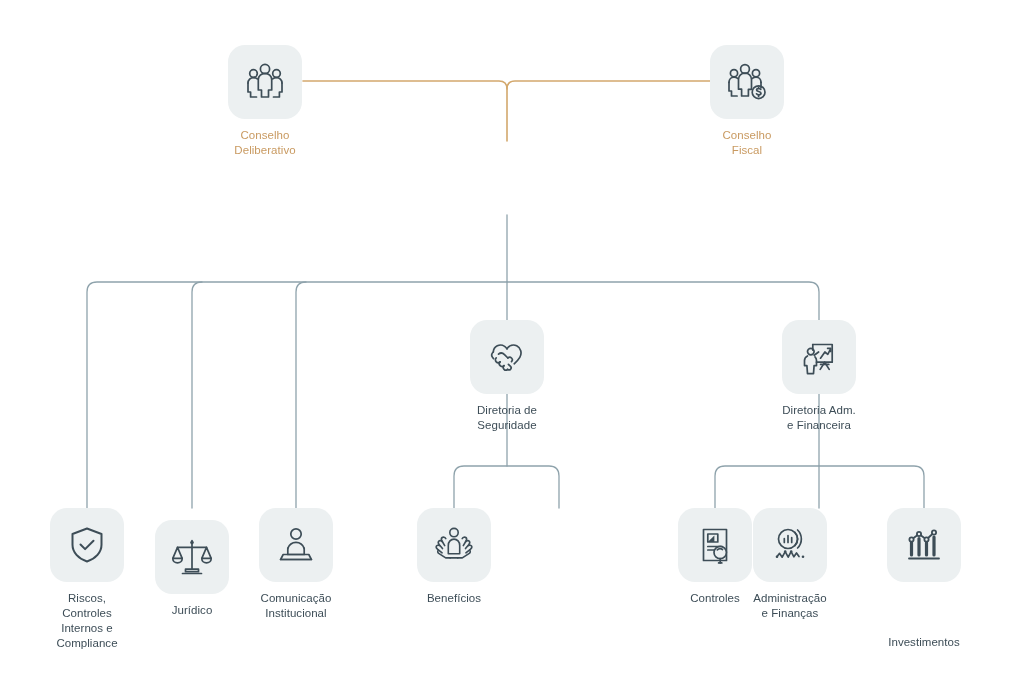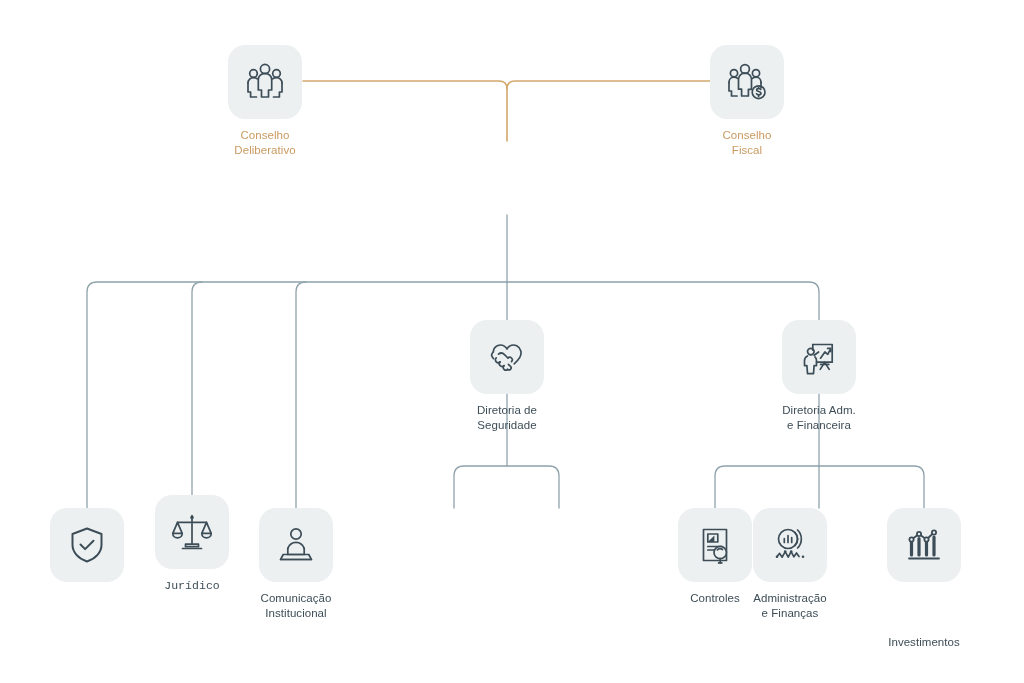--- a/index.html
+++ b/index.html
@@ -158,23 +158,27 @@
 e Financeira</div>
   </div>
 
   <div class="node" style="left:87px; top:508px;">
     <div class="tile">
       <svg width="42" height="42" viewBox="0 0 42 42" fill="none" stroke="#3d4d57" stroke-width="2" stroke-linecap="round" stroke-linejoin="round">
         <path d="M21 4.5 6.5 10v10.8c0 7.5 5.8 13.8 14.5 16.7 8.7-2.9 14.5-9.2 14.5-16.7V10z"></path>
         <path d="M14.5 20.5l4.6 4.6 8.4-8.4"></path>
       </svg>
     </div>
-  </div>
-
-  <div class="node" style="left:192px; top:495px;font-family:Liberation Mono, monospace;">
+    <div class="label">Riscos,
+Controles
+Internos e
+Compliance</div>
+  </div>
+
+  <div class="node" style="left:192px; top:520px;">
     <div class="tile">
       <svg width="44" height="44" viewBox="0 0 44 44" fill="none" stroke="#3d4d57" stroke-width="1.7" stroke-linecap="round" stroke-linejoin="round">
         <path d="M22 5.5v28.7"></path>
         <circle cx="22" cy="7.6" r="1.8" fill="#3d4d57" stroke="none"></circle>
         <path d="M7.5 12.3h29"></path>
         <path d="M7.5 12.3 2.8 23.4h9.4zM36.5 12.3 31.8 23.4h9.4z"></path>
         <path d="M2.8 23.4c0 2.6 2.1 4.4 4.7 4.4s4.7-1.8 4.7-4.4"></path>
         <path d="M31.8 23.4c0 2.6 2.1 4.4 4.7 4.4s4.7-1.8 4.7-4.4"></path>
         <path d="M15.5 34.2h13v2.5h-13z"></path>
         <path d="M12.5 38.5h19"></path>
@@ -190,20 +194,38 @@
         <path d="M13.8 25.4c1.3-3.7 4.5-6.1 8.2-6.1s6.9 2.4 8.2 6.1"></path>
         <path d="M13.8 25.4v6.1h16.4v-6.1"></path>
         <path d="M9.2 31.5h25.6l2.6 5H6.6z"></path>
         <path d="M6.6 36.5h30.8"></path>
       </svg>
     </div>
     <div class="label">Comunicação
 Institucional</div>
   </div>
 
+  <div class="node" style="left:454px; top:508px;">
+    <div class="tile">
+      <svg width="44" height="44" viewBox="0 0 44 44" fill="none" stroke="#3d4d57" stroke-width="1.6" stroke-linecap="round" stroke-linejoin="round">
+        <circle cx="22" cy="9.6" r="4.2"></circle>
+        <path d="M16.3 22.4c0-3.6 2.5-6.3 5.7-6.3s5.7 2.7 5.7 6.3v8.4h-11.4z"></path>
+        <path d="M13.8 15.6c-1-1.5-2.6-1.8-3.6-1.1-1 .7-1 2.1-.2 3.5l2.7 4.6"></path>
+        <path d="M10.3 18.6c-1.2-1.2-2.8-1.3-3.6-.4-.8.9-.4 2.3.6 3.5l3.2 3.9"></path>
+        <path d="M7.6 22.6c-1.3-.8-2.7-.5-3.2.5-.5 1 .1 2.3 1.3 3.2l4.4 3.5"></path>
+        <path d="M6.3 27.2c-.9 1-.7 2.4.4 3.1l7 4.6h4.5"></path>
+        <path d="M30.2 15.6c1-1.5 2.6-1.8 3.6-1.1 1 .7 1 2.1.2 3.5l-2.7 4.6"></path>
+        <path d="M33.7 18.6c1.2-1.2 2.8-1.3 3.6-.4.8.9.4 2.3-.6 3.5l-3.2 3.9"></path>
+        <path d="M36.4 22.6c1.3-.8 2.7-.5 3.2.5.5 1-.1 2.3-1.3 3.2l-4.4 3.5"></path>
+        <path d="M37.7 27.2c.9 1 .7 2.4-.4 3.1l-7 4.6h-4.5"></path>
+        <path d="M18.2 34.9h7.6"></path>
+      </svg>
+    </div>
+    <div class="label">Benefícios</div>
+  </div>
 
 
   <div class="node" style="left:715px; top:508px;">
     <div class="tile">
       <svg width="44" height="44" viewBox="0 0 44 44" fill="none" stroke="#3d4d57" stroke-width="1.7" stroke-linecap="round" stroke-linejoin="round">
         <path d="M10.5 6.5h23v31h-23z"></path>
         <path d="M14.8 11h10v8h-10z"></path>
         <path d="M14.8 19l6.6-6.4v6.4z" fill="#3d4d57" stroke="none"></path>
         <path d="M14.8 23.5h14.4M14.8 27h9.6"></path>
         <circle cx="27.2" cy="29.5" r="6.2" fill="#ecf0f1"></circle>

